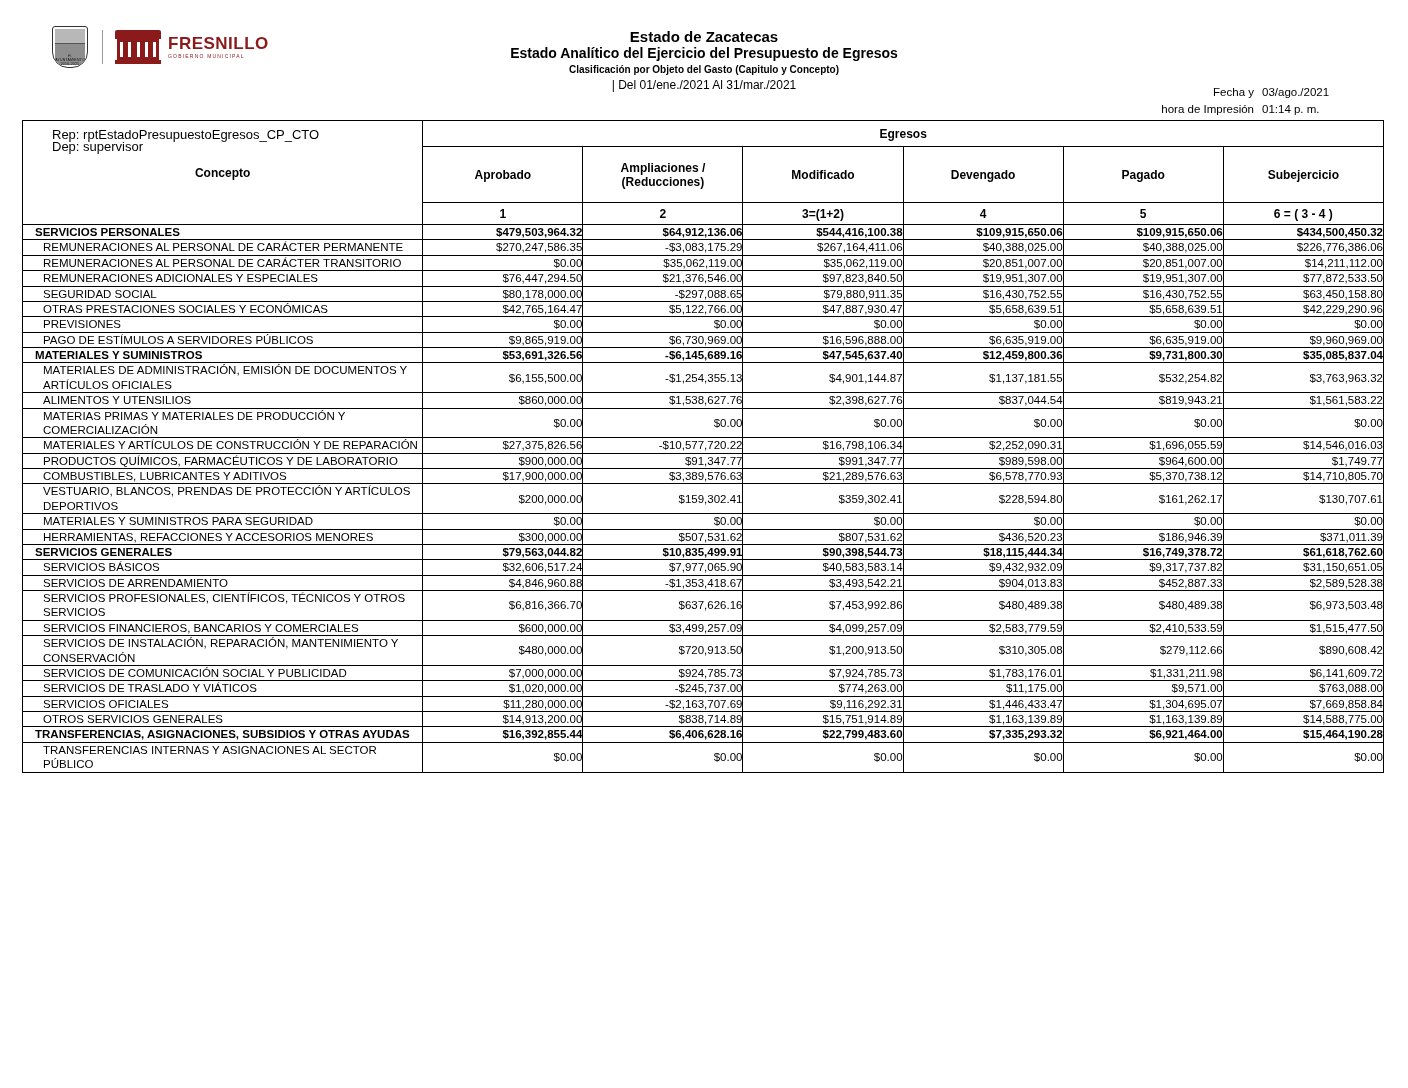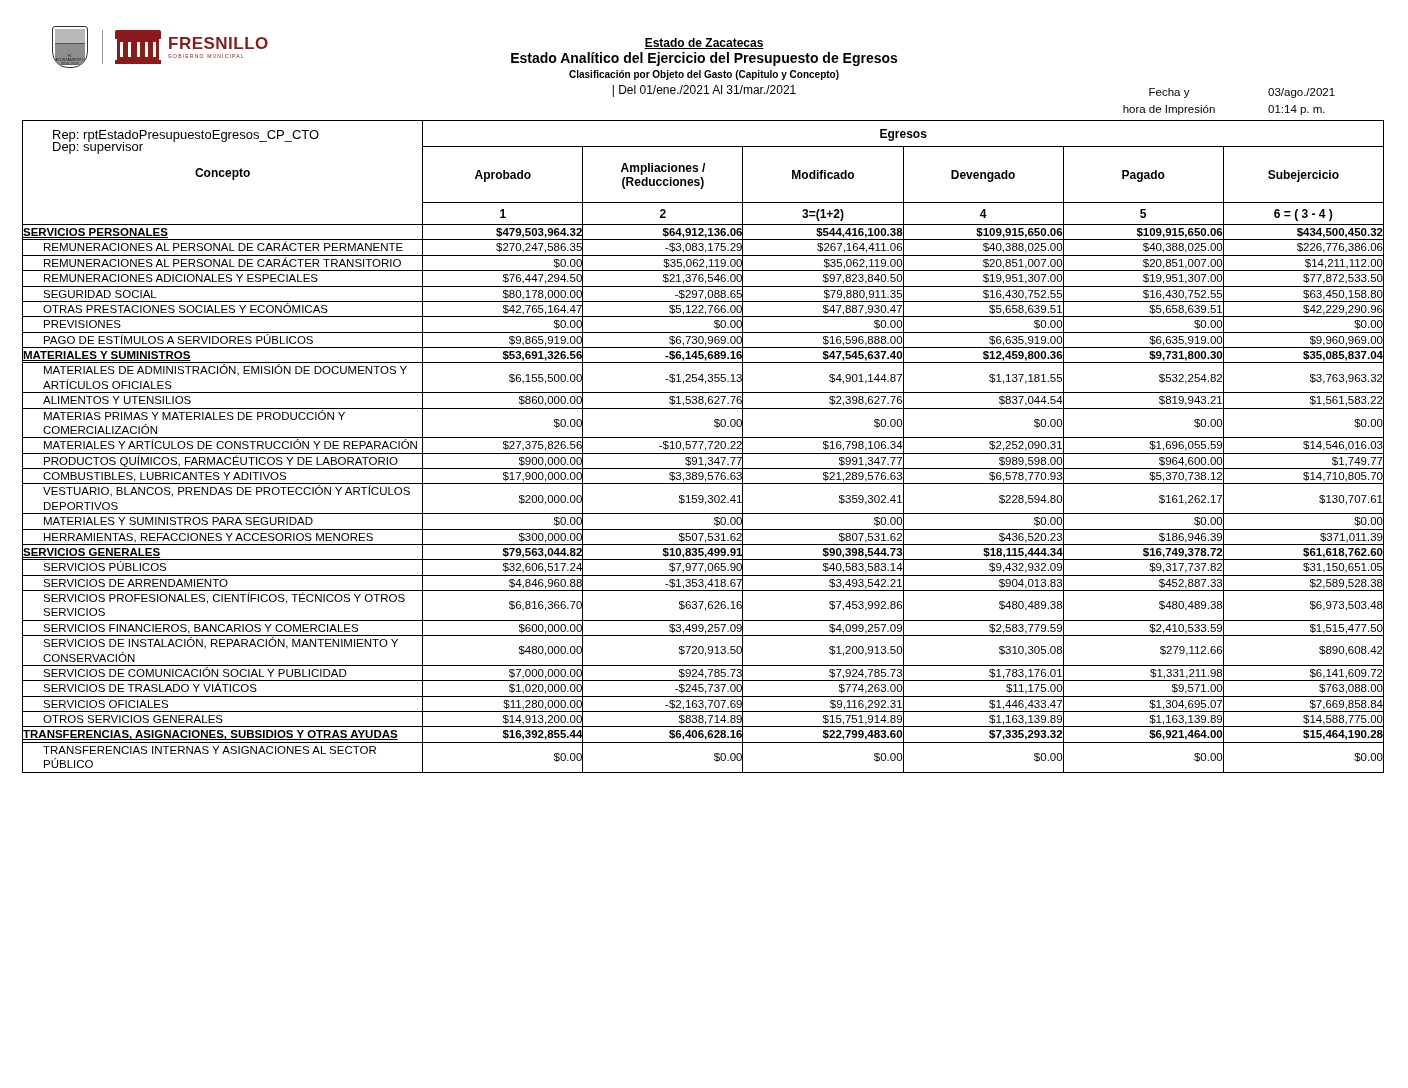--- a/index.html
+++ b/index.html
@@ -124,24 +124,23 @@
   .title-block {
     text-align: center;
     padding-top: 26px;
   }
   .title-main {
     font-size: 23px;
     font-weight: bold;
     letter-spacing: 0.2px;
   }
   .title-sub1 {
-    font-size: 12px;
+    font-size: 15px;
     font-weight: bold;
-    margin-top: 10px;
-    text-decoration: underline;
+    margin-top: 2px;
   }
   .title-sub2 {
     font-size: 14px;
     font-weight: bold;
     margin-top: 0;
   }
   .title-sub3 {
     font-size: 10px;
     font-weight: bold;
     margin-top: 3px;
@@ -158,22 +157,22 @@
     top: 86px;
     width: 300px;
     font-size: 11.5px;
   }
   .meta-row {
     display: flex;
     margin-bottom: 5px;
   }
   .meta-label {
     flex: 0 0 170px;
-    text-align: center;
-    padding-right: 14px;
+    text-align: right;
+    padding-right: 8px;
   }
   .meta-value {
     flex: 1 1 auto;
     text-align: left;
   }
 
   .report-id {
     position: absolute;
     left: 52px;
     top: 128px;
@@ -233,22 +232,21 @@
   td.amount {
     text-align: right;
     border-top: none;
     border-bottom: none;
     white-space: nowrap;
   }
   tr.group td {
     font-weight: bold;
   }
   tr.group td.concept {
-    padding-left: 0;
-    text-decoration: underline;
+    padding-left: 12px;
   }
   tr.item td.concept {
     padding-left: 20px;
   }
   tbody tr:first-child td {
     border-top: 1px solid #000;
   }
 </style>
 </head>
 <body>
@@ -507,21 +505,21 @@
         <tr class="group">
           <td class="concept">SERVICIOS GENERALES</td>
           <td class="amount">$79,563,044.82</td>
           <td class="amount">$10,835,499.91</td>
           <td class="amount">$90,398,544.73</td>
           <td class="amount">$18,115,444.34</td>
           <td class="amount">$16,749,378.72</td>
           <td class="amount">$61,618,762.60</td>
         </tr>
         <tr class="item">
-          <td class="concept">SERVICIOS PÚBLICOS</td>
+          <td class="concept">SERVICIOS BÁSICOS</td>
           <td class="amount">$32,606,517.24</td>
           <td class="amount">$7,977,065.90</td>
           <td class="amount">$40,583,583.14</td>
           <td class="amount">$9,432,932.09</td>
           <td class="amount">$9,317,737.82</td>
           <td class="amount">$31,150,651.05</td>
         </tr>
         <tr class="item">
           <td class="concept">SERVICIOS DE ARRENDAMIENTO</td>
           <td class="amount">$4,846,960.88</td>

